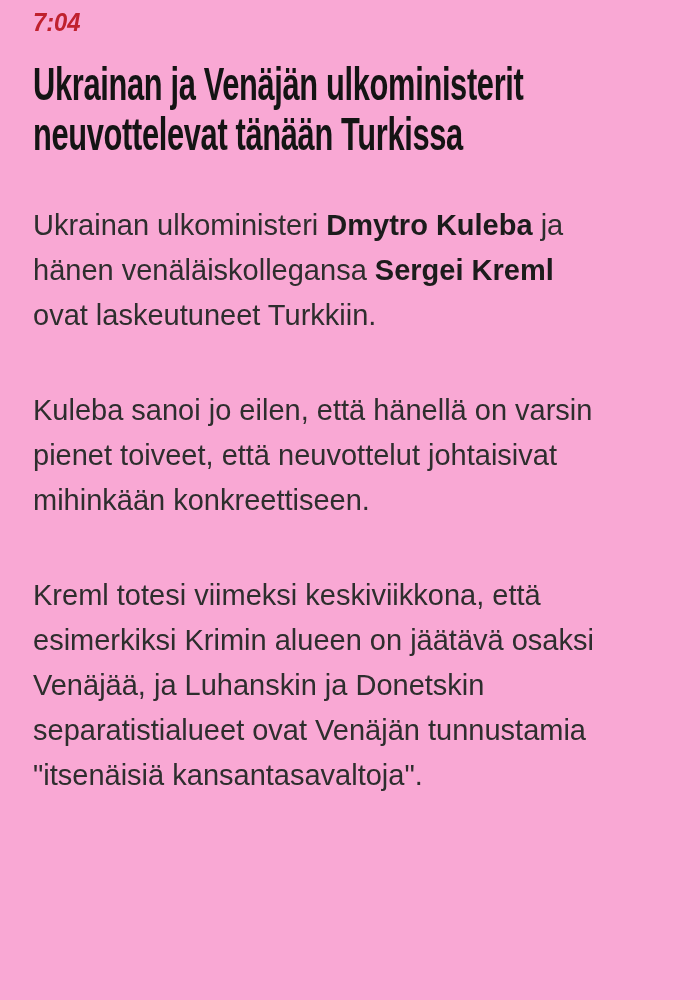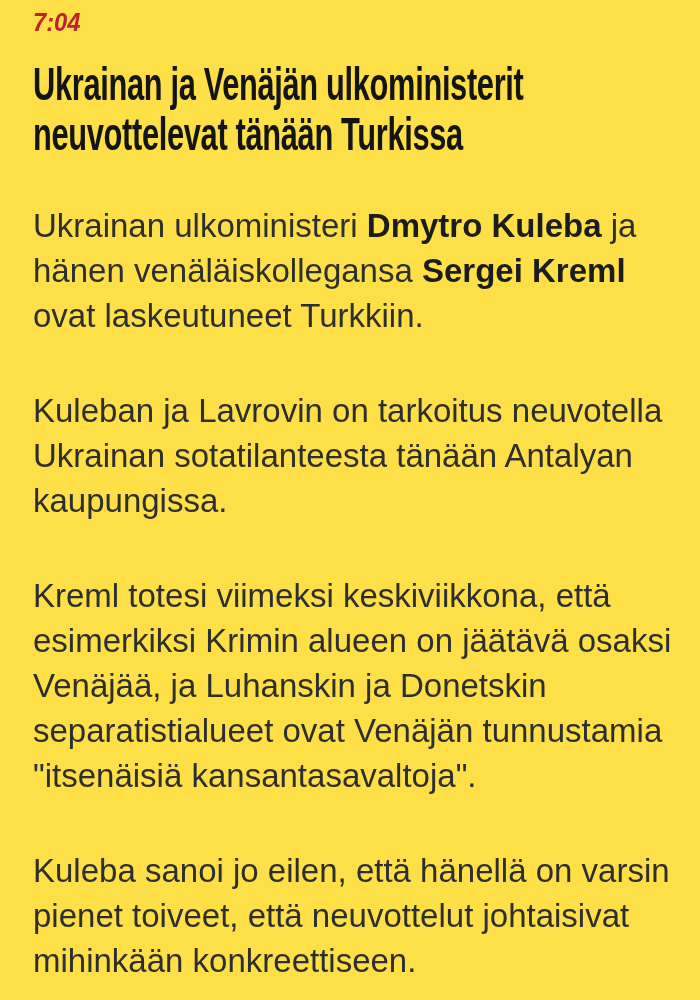--- a/index.html
+++ b/index.html
@@ -9,21 +9,21 @@
     height: 1000px;
     background: #ffffff;
     overflow: hidden;
     font-family: "Liberation Sans", sans-serif;
   }
   .page {
     box-sizing: border-box;
     width: 700px;
     height: 1000px;
     padding: 8px 28px 0 33px;
-    background: #fde047;
+    background: #f9a8d4;
   }
   .timestamp {
     font-size: 25px;
     font-weight: 700;
     font-style: italic;
     color: #c0212e;
     letter-spacing: 0px;
     margin: 0 0 2px 0;
     transform: scaleX(0.95);
     transform-origin: 0 0;
@@ -38,21 +38,21 @@
     white-space: pre-line;
     transform: scaleX(0.67);
     transform-origin: 0 0;
     width: 149%;
   }
   .article {
     margin-top: 44px;
   }
   .article p {
     margin: 0 0 50px 0;
-    font-size: 33px;
+    font-size: 29px;
     line-height: 45px;
     color: #2e2e2e;
     white-space: pre-line;
     letter-spacing: 0px;
   }
   .article p .bold-name {
     font-weight: 700;
     color: #1c1c1c;
   }
 </style>
@@ -65,29 +65,26 @@
 
   <h1 class="headline">Ukrainan ja Venäjän ulkoministerit
 neuvottelevat tänään Turkissa</h1>
 
   <div class="article">
 
     <p><span>Ukrainan ulkoministeri </span><span class="bold-name">Dmytro Kuleba</span><span> ja
 hänen venäläiskollegansa </span><span class="bold-name">Sergei Kreml</span><span>
 ovat laskeutuneet Turkkiin.</span></p>
 
-    <p>Kuleban ja Lavrovin on tarkoitus neuvotella
-Ukrainan sotatilanteesta tänään Antalyan
-kaupungissa.</p>
+
+    <p>Kuleba sanoi jo eilen, että hänellä on varsin
+pienet toiveet, että neuvottelut johtaisivat
+mihinkään konkreettiseen.</p>
 
     <p>Kreml totesi viimeksi keskiviikkona, että
 esimerkiksi Krimin alueen on jäätävä osaksi
 Venäjää, ja Luhanskin ja Donetskin
 separatistialueet ovat Venäjän tunnustamia
 "itsenäisiä kansantasavaltoja".</p>
 
-    <p>Kuleba sanoi jo eilen, että hänellä on varsin
-pienet toiveet, että neuvottelut johtaisivat
-mihinkään konkreettiseen.</p>
-
   </div>
 
 </div>
 
 </body></html>

